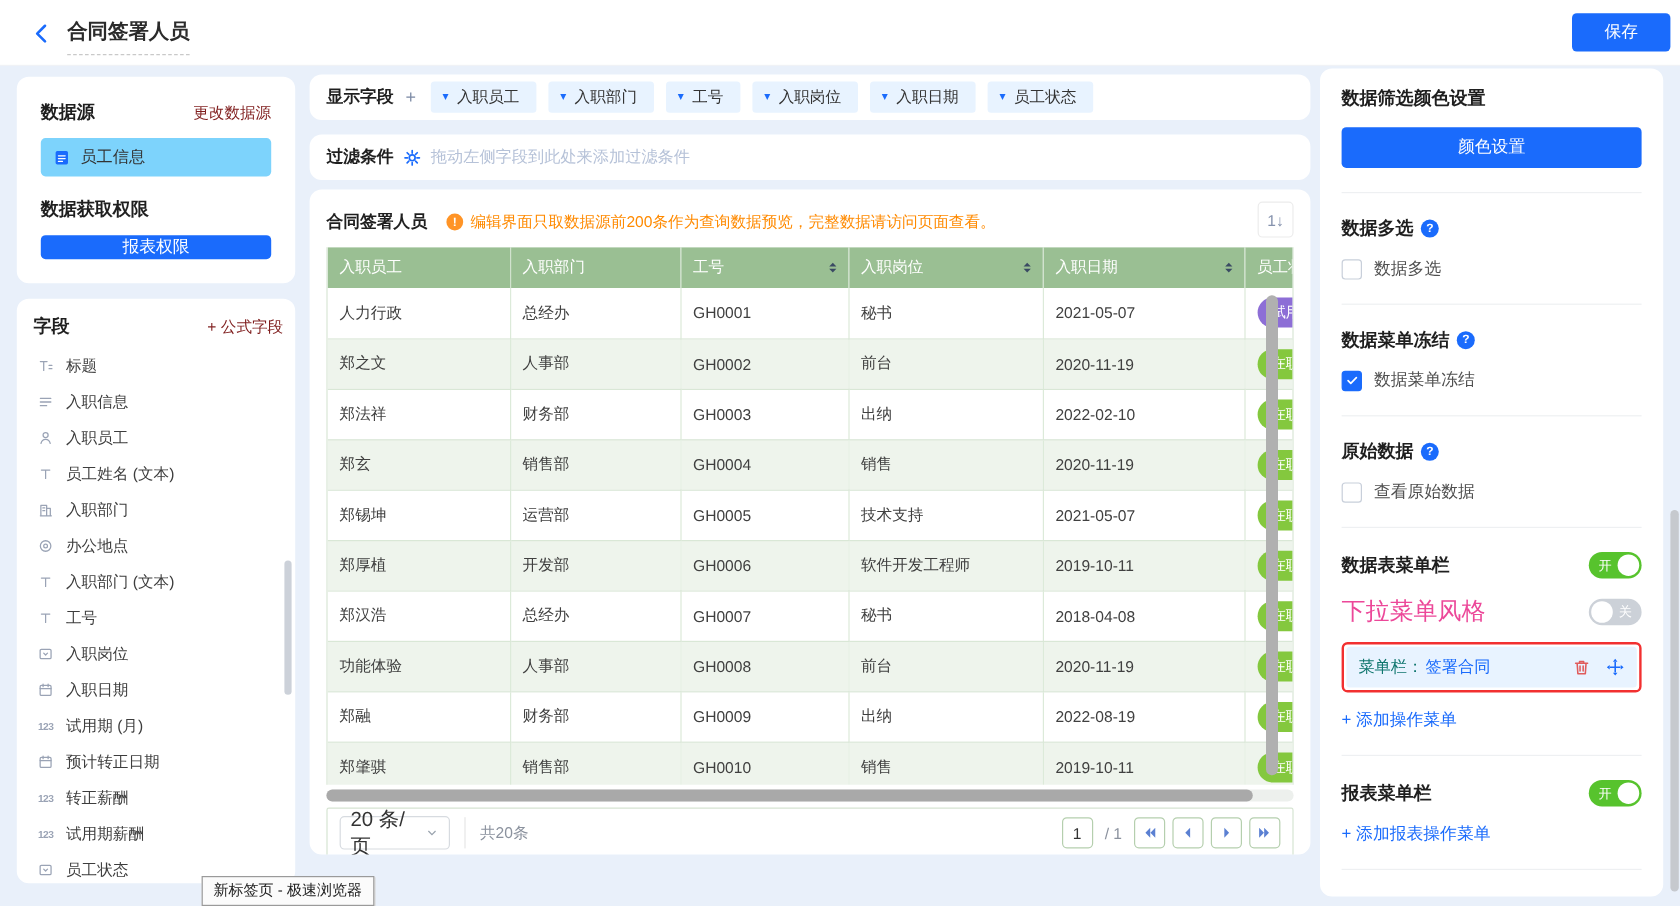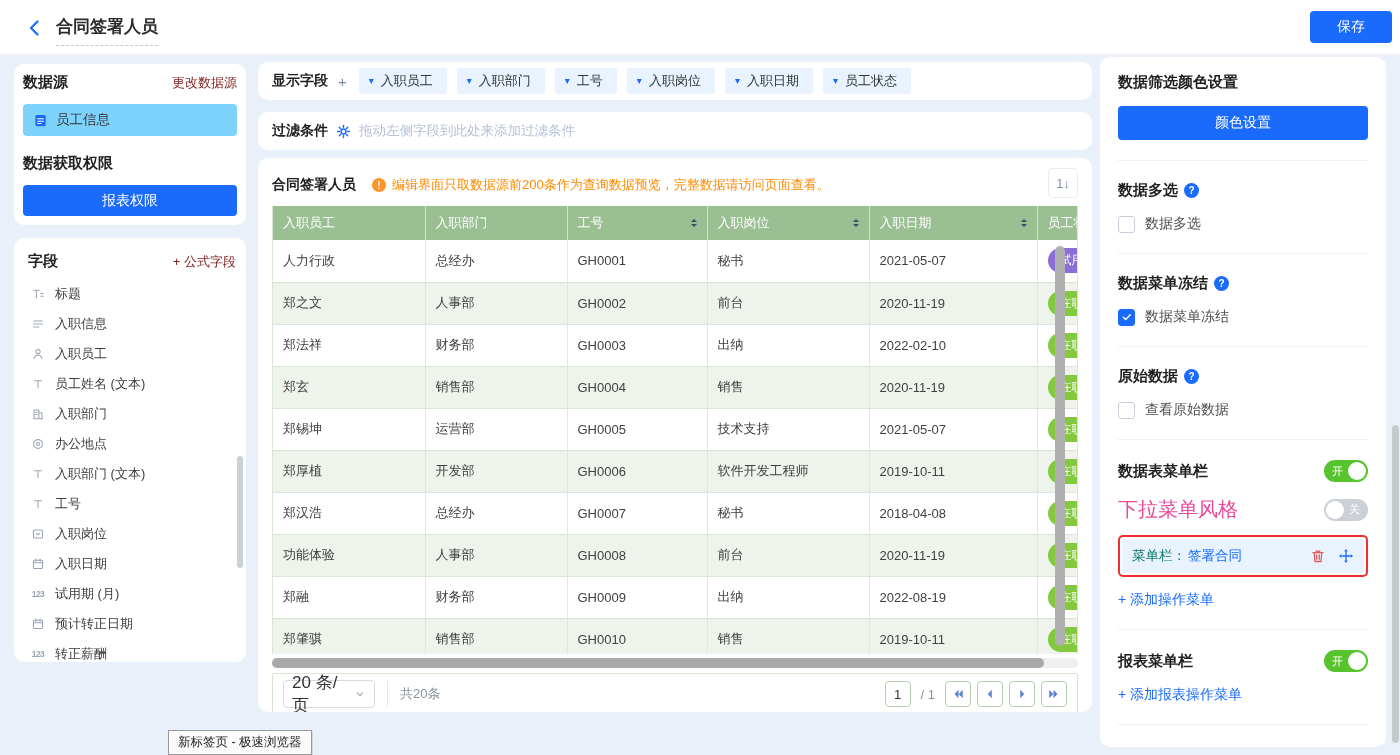--- a/index.html
+++ b/index.html
@@ -11,30 +11,30 @@
   .back-btn{position:absolute;left:24px;top:17px;width:22px;height:22px;cursor:pointer;}
   .page-title{position:absolute;left:56px;top:15px;font-size:17px;font-weight:700;color:#2b2b2b;
               padding-bottom:7px;border-bottom:1px dashed #c9c9c9;}
   .save-btn{position:absolute;right:8px;top:11px;width:82px;height:32px;background:#1a6bfc;color:#fff;
             border:none;border-radius:4px;font-size:14px;display:flex;align-items:center;justify-content:center;}
   
   .layout{position:absolute;top:55px;left:0;right:0;bottom:0;}
   .card{background:#fff;border-radius:10px;}
   
   .left-col{position:absolute;left:14px;top:9px;width:232px;}
-  .ds-card{padding:9px;}
+  .ds-card{padding:20px;}
   .card-head{display:flex;align-items:center;justify-content:space-between;}
   .sec-title{font-size:15px;font-weight:700;color:#1f1f1f;}
   .blue-link{font-size:13px;color:#7f1d1d;cursor:pointer;}
   .ds-item{margin-top:12px;height:32px;background:#7dd3fc;border-radius:4px;display:flex;align-items:center;
            gap:8px;padding:0 10px;font-size:13.5px;color:#333;}
   .perm-title{margin-top:18px;font-size:15px;font-weight:700;color:#1f1f1f;}
-  .perm-btn{margin-top:12px;width:100%;height:31px;background:#1a6bfc;color:#fff;border:none;border-radius:4px;
+  .perm-btn{margin-top:12px;width:100%;height:20px;background:#1a6bfc;color:#fff;border:none;border-radius:4px;
             font-size:14px;display:flex;align-items:center;justify-content:center;}
-  .fields-card{margin-top:13px;height:424px;padding:14px 10px 8px 14px;position:relative;overflow:hidden;}
+  .fields-card{margin-top:13px;height:487px;padding:14px 10px 8px 14px;position:relative;overflow:hidden;}
   .fields-list{margin-top:8px;}
   .field-item{height:30px;display:flex;align-items:center;gap:9px;font-size:13px;color:#3d3d3d;cursor:grab;padding-left:2px;}
   .field-icon{width:16px;display:flex;align-items:center;justify-content:center;}
   .field-icon svg{width:14px;height:14px;stroke:#9aa3b5;fill:none;stroke-width:1.2;stroke-linecap:round;stroke-linejoin:round;}
   .ic123{font-size:8.5px;color:#9aa3b5;font-weight:700;letter-spacing:-0.5px;}
   .fields-scrollbar{position:absolute;right:3px;top:218px;width:6px;height:112px;background:#ccd1d9;border-radius:3px;}
   
   .mid-col{position:absolute;left:258px;top:7px;width:834px;}
   .chips-card{height:38px;display:flex;align-items:center;padding:0 14px;gap:10px;}
   .chips-label{font-size:14px;font-weight:700;color:#1f1f1f;white-space:nowrap;}

